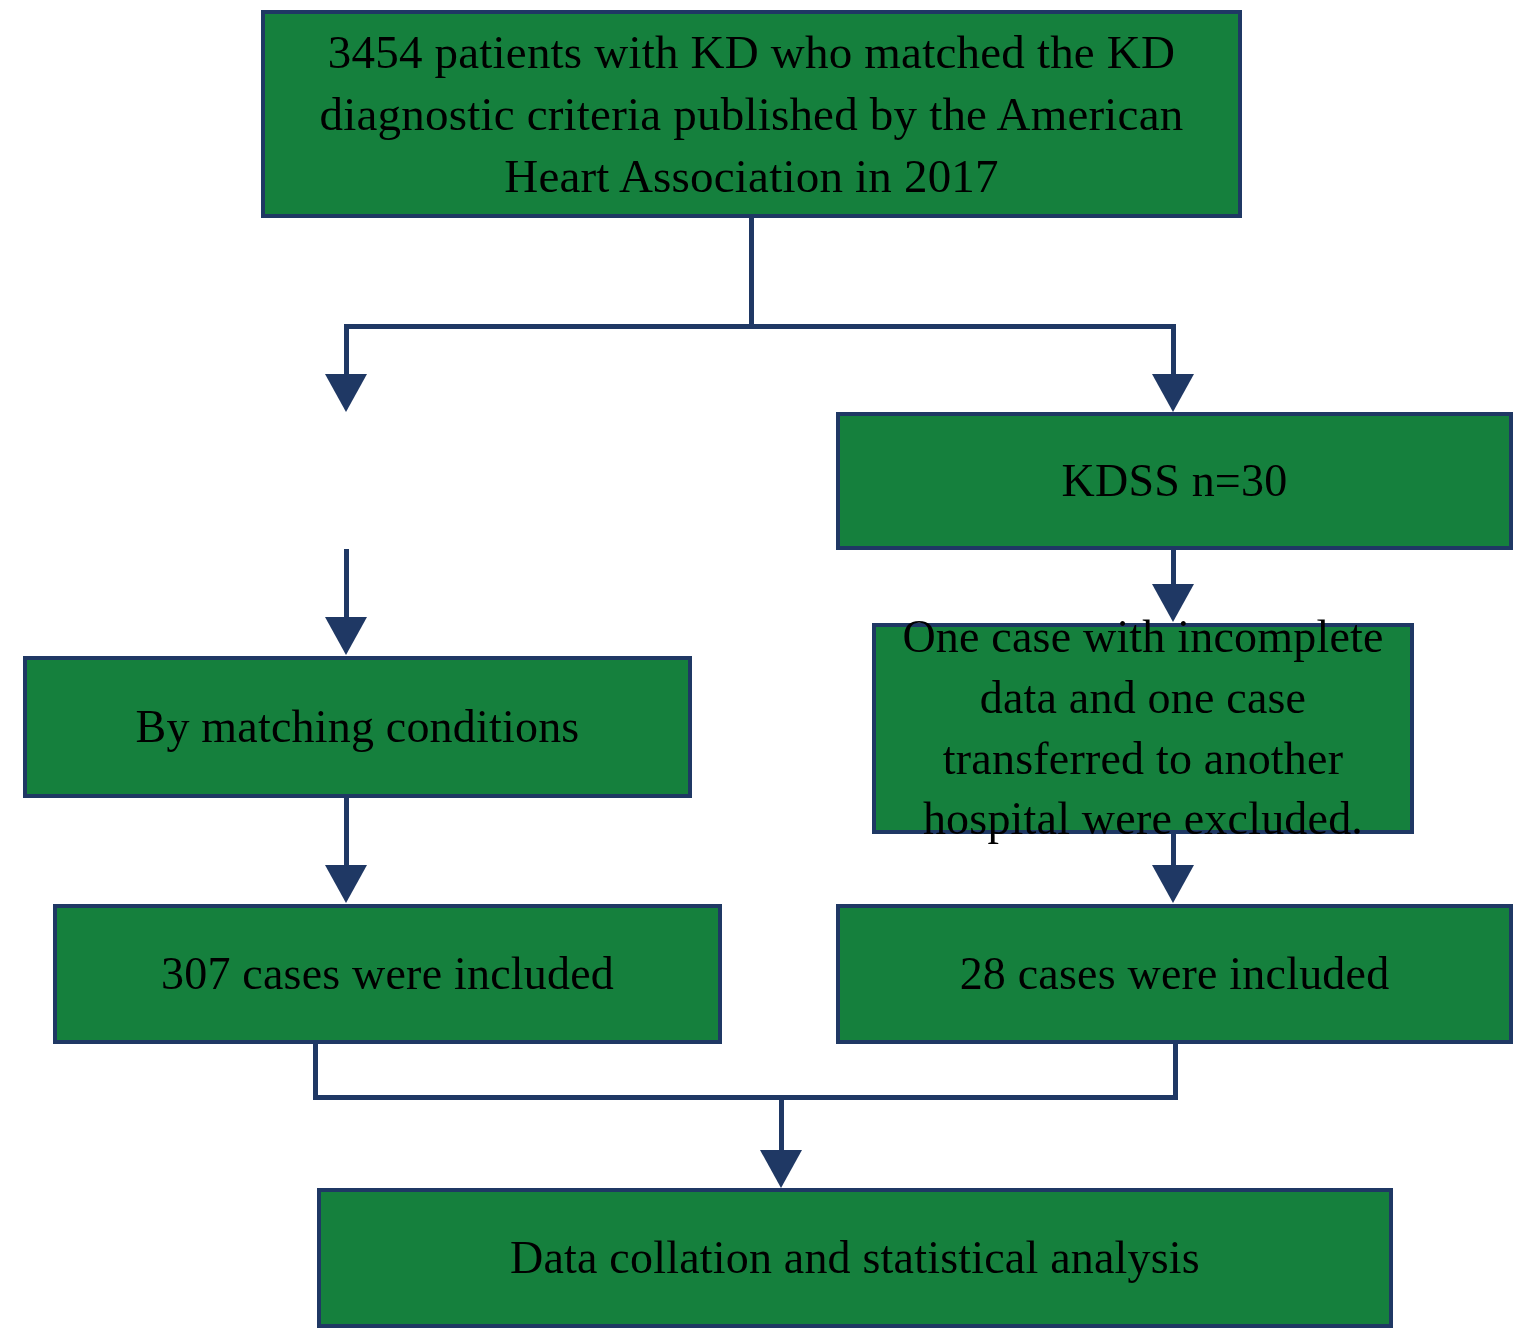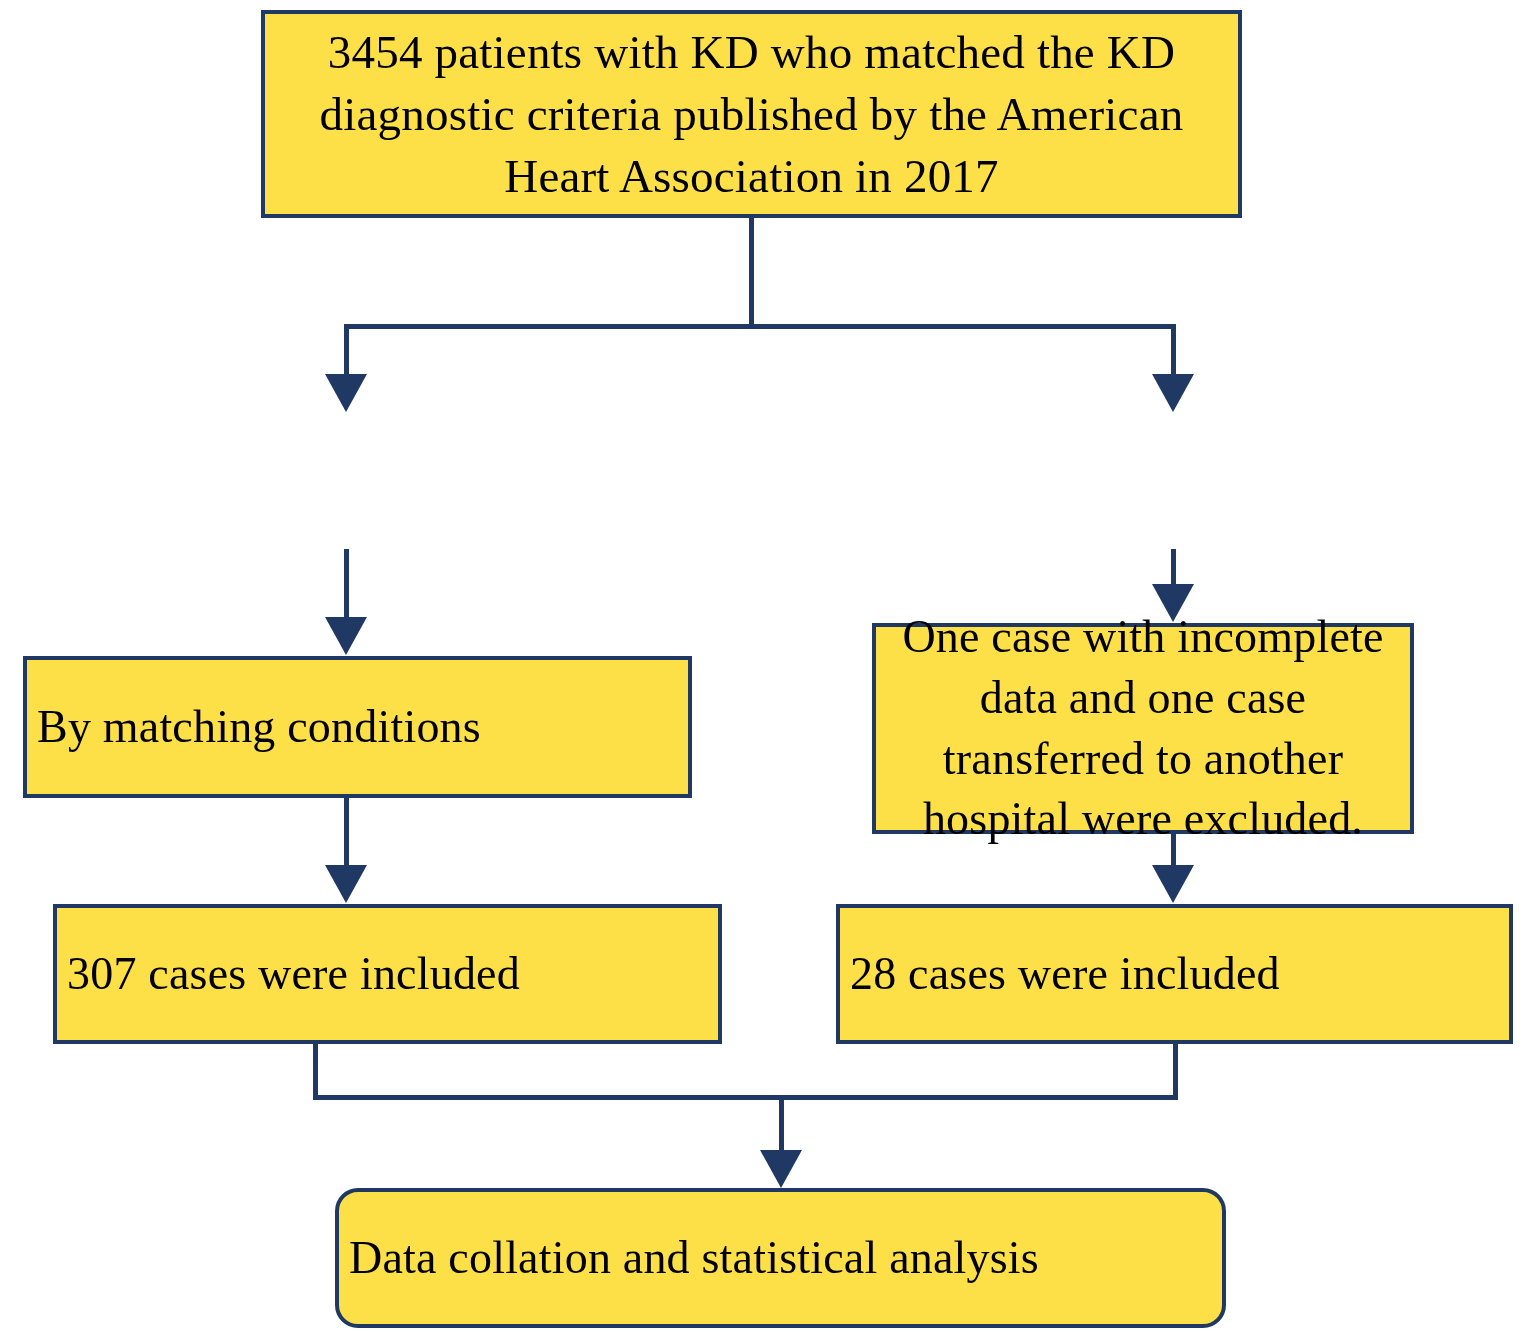--- a/index.html
+++ b/index.html
@@ -12,24 +12,24 @@
     width: 1525px;
     height: 1332px;
     background: #ffffff;
     font-family: "Liberation Serif", "DejaVu Serif", serif;
     overflow: hidden;
   }
   .node {
     position: absolute;
     box-sizing: border-box;
     border: 4px solid #1f3864;
-    background: #fde047;
+    background: #15803d;
     display: flex;
     align-items: center;
-    justify-content: flex-start;
+    justify-content: center;
     text-align: center;
     color: #000000;
     line-height: 1.32;
     padding: 11px 10px;
   }
   .node .txt {
     display: block;
     white-space: pre-line;
     font-size: 46px;
     letter-spacing: 0.2px;
@@ -45,21 +45,21 @@
   #node-kdss      { left: 836px; top: 412px;  width: 677px; height: 138px; }
 
   #node-matching  { left: 23px;  top: 656px;  width: 669px; height: 142px; }
 
   #node-excluded  { left: 872px; top: 623px;  width: 542px; height: 211px; }
 
   #node-307       { left: 13px;  top: 904px;  width: 669px; height: 140px; margin-left: 40px; }
 
   #node-28        { left: 836px; top: 904px;  width: 677px; height: 140px; }
 
-  #node-analysis  { left: 335px; top: 1188px; width: 891px; height: 140px; border-radius: 23px; }
+  #node-analysis  { left: 317px; top: 1188px; width: 1076px; height: 140px; }
 
   
   .conn-v {
     position: absolute;
     width: 5px;
     background: #1f3864;
   }
   .conn-h {
     position: absolute;
     height: 5px;
@@ -110,20 +110,23 @@
     <span class="txt">3454 patients with KD who matched the KD diagnostic criteria published by the American Heart Association in 2017</span>
   </div>
 
   <div class="conn-v" id="c-root-stem"></div>
   <div class="conn-h" id="c-split-bar"></div>
   <div class="conn-v" id="c-split-left"></div>
   <div class="conn-v" id="c-split-right"></div>
   <div class="arrowhead" id="a-split-left"></div>
   <div class="arrowhead" id="a-split-right"></div>
 
+  <div class="node" id="node-kdss">
+    <span class="txt">KDSS n=30</span>
+  </div>
 
   <div class="conn-v" id="c-l1"></div>
   <div class="arrowhead" id="a-l1"></div>
 
   <div class="conn-v" id="c-r1"></div>
   <div class="arrowhead" id="a-r1"></div>
 
   <div class="node" id="node-matching">
     <span class="txt">By matching conditions</span>
   </div>

